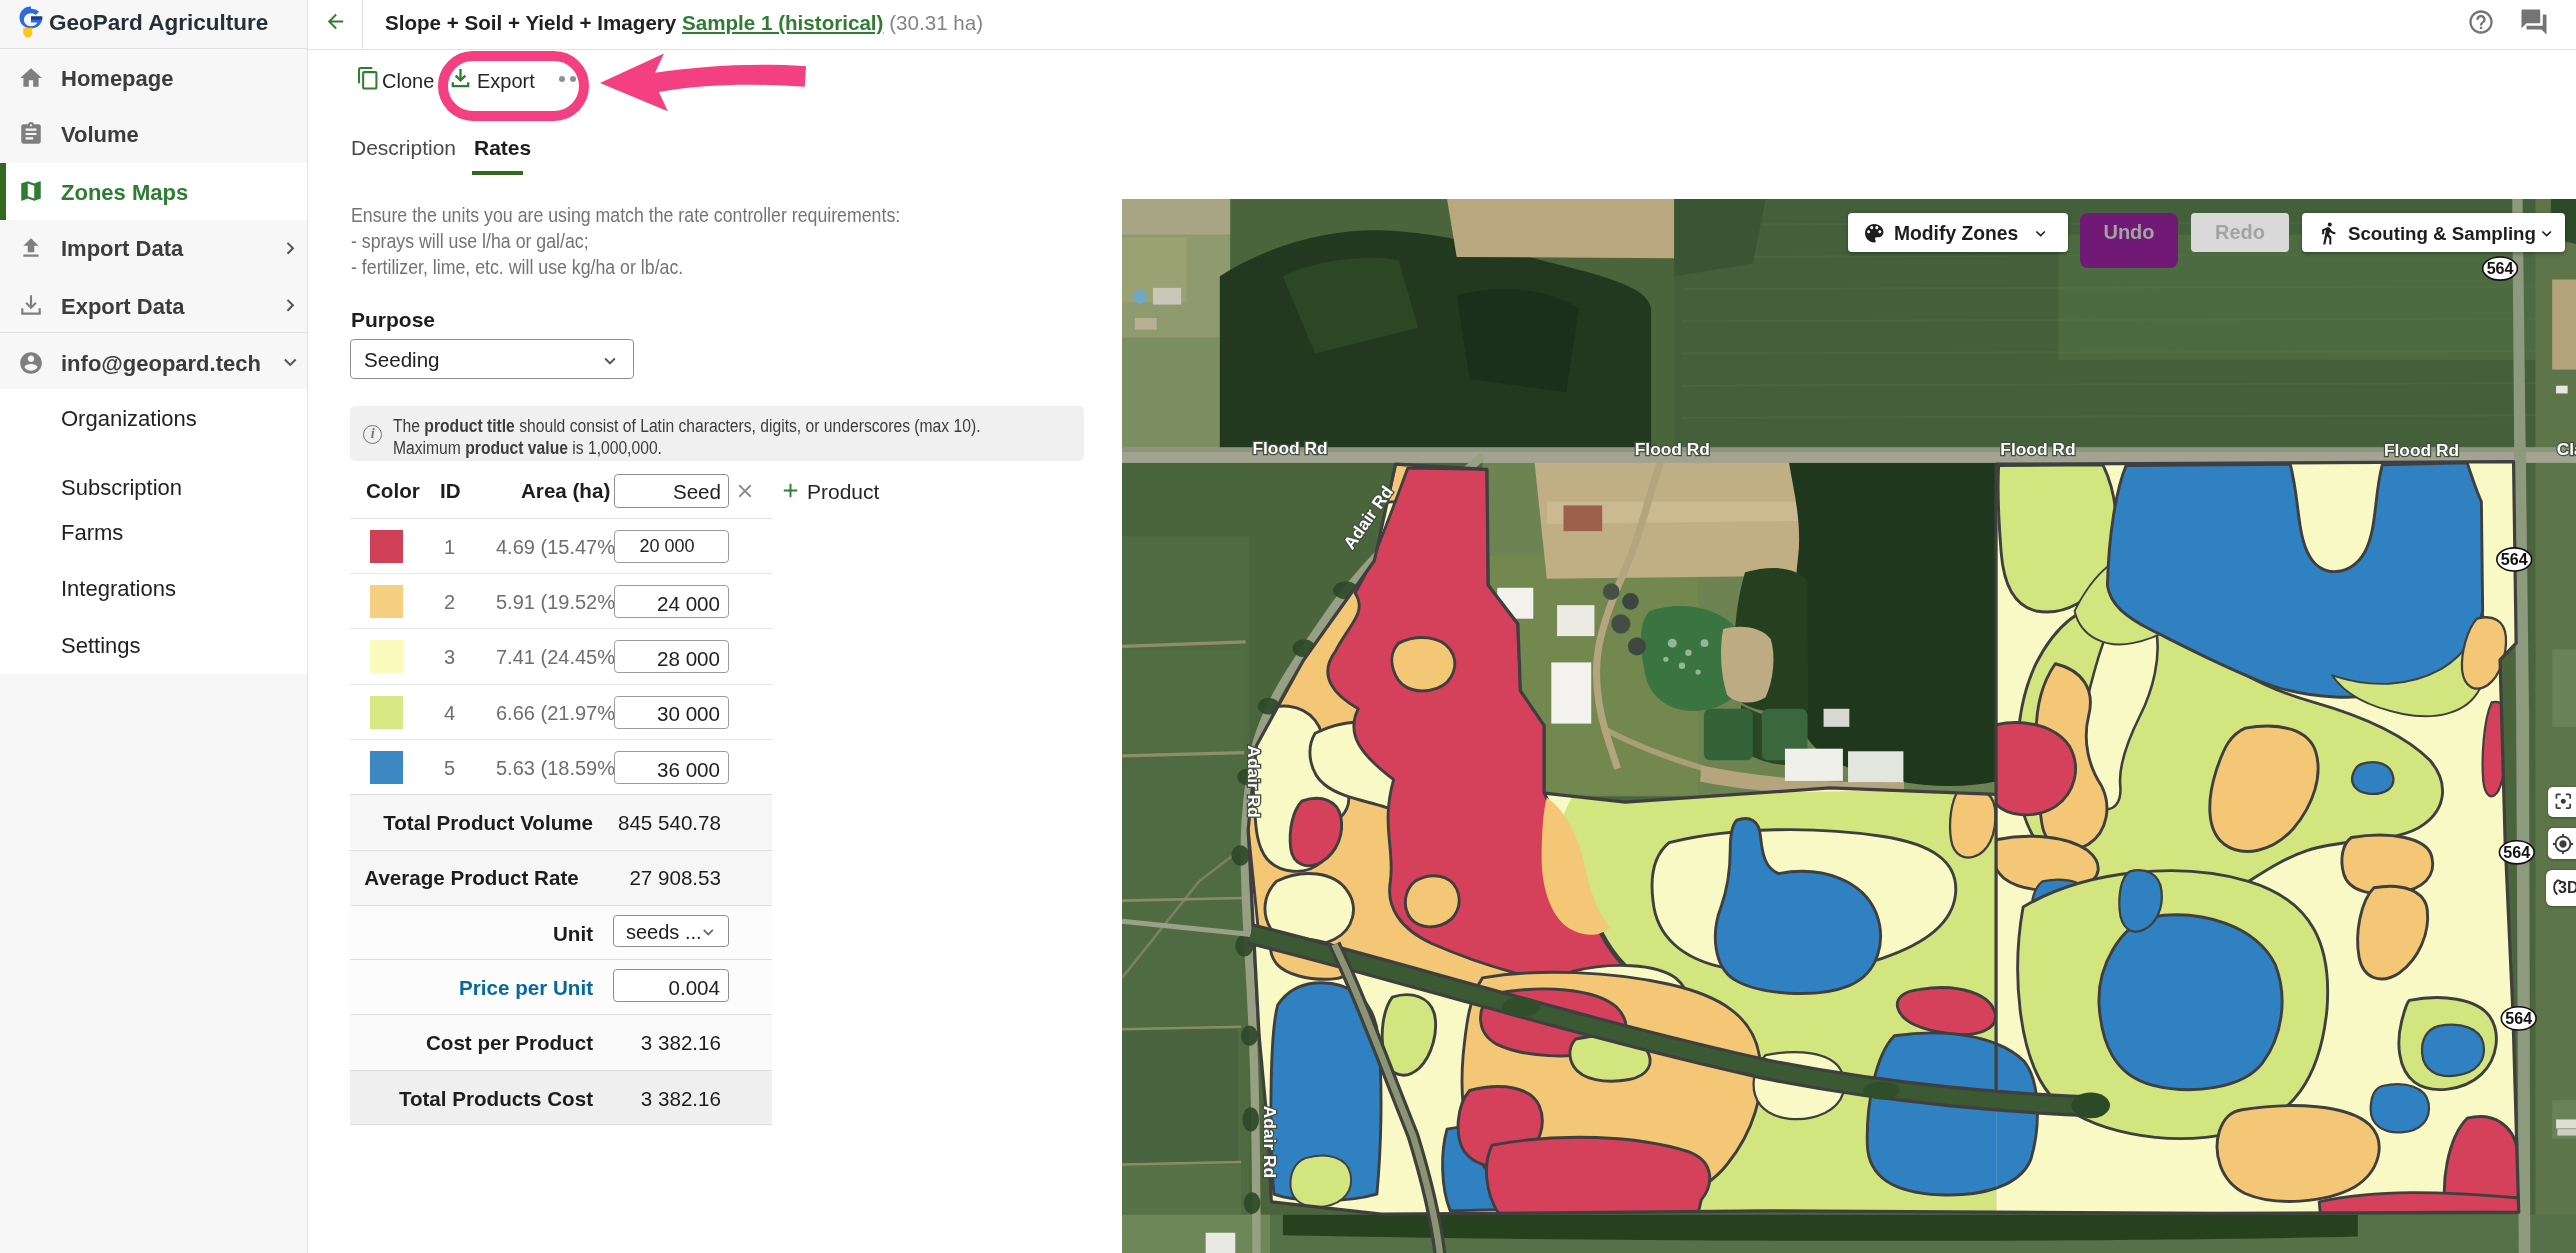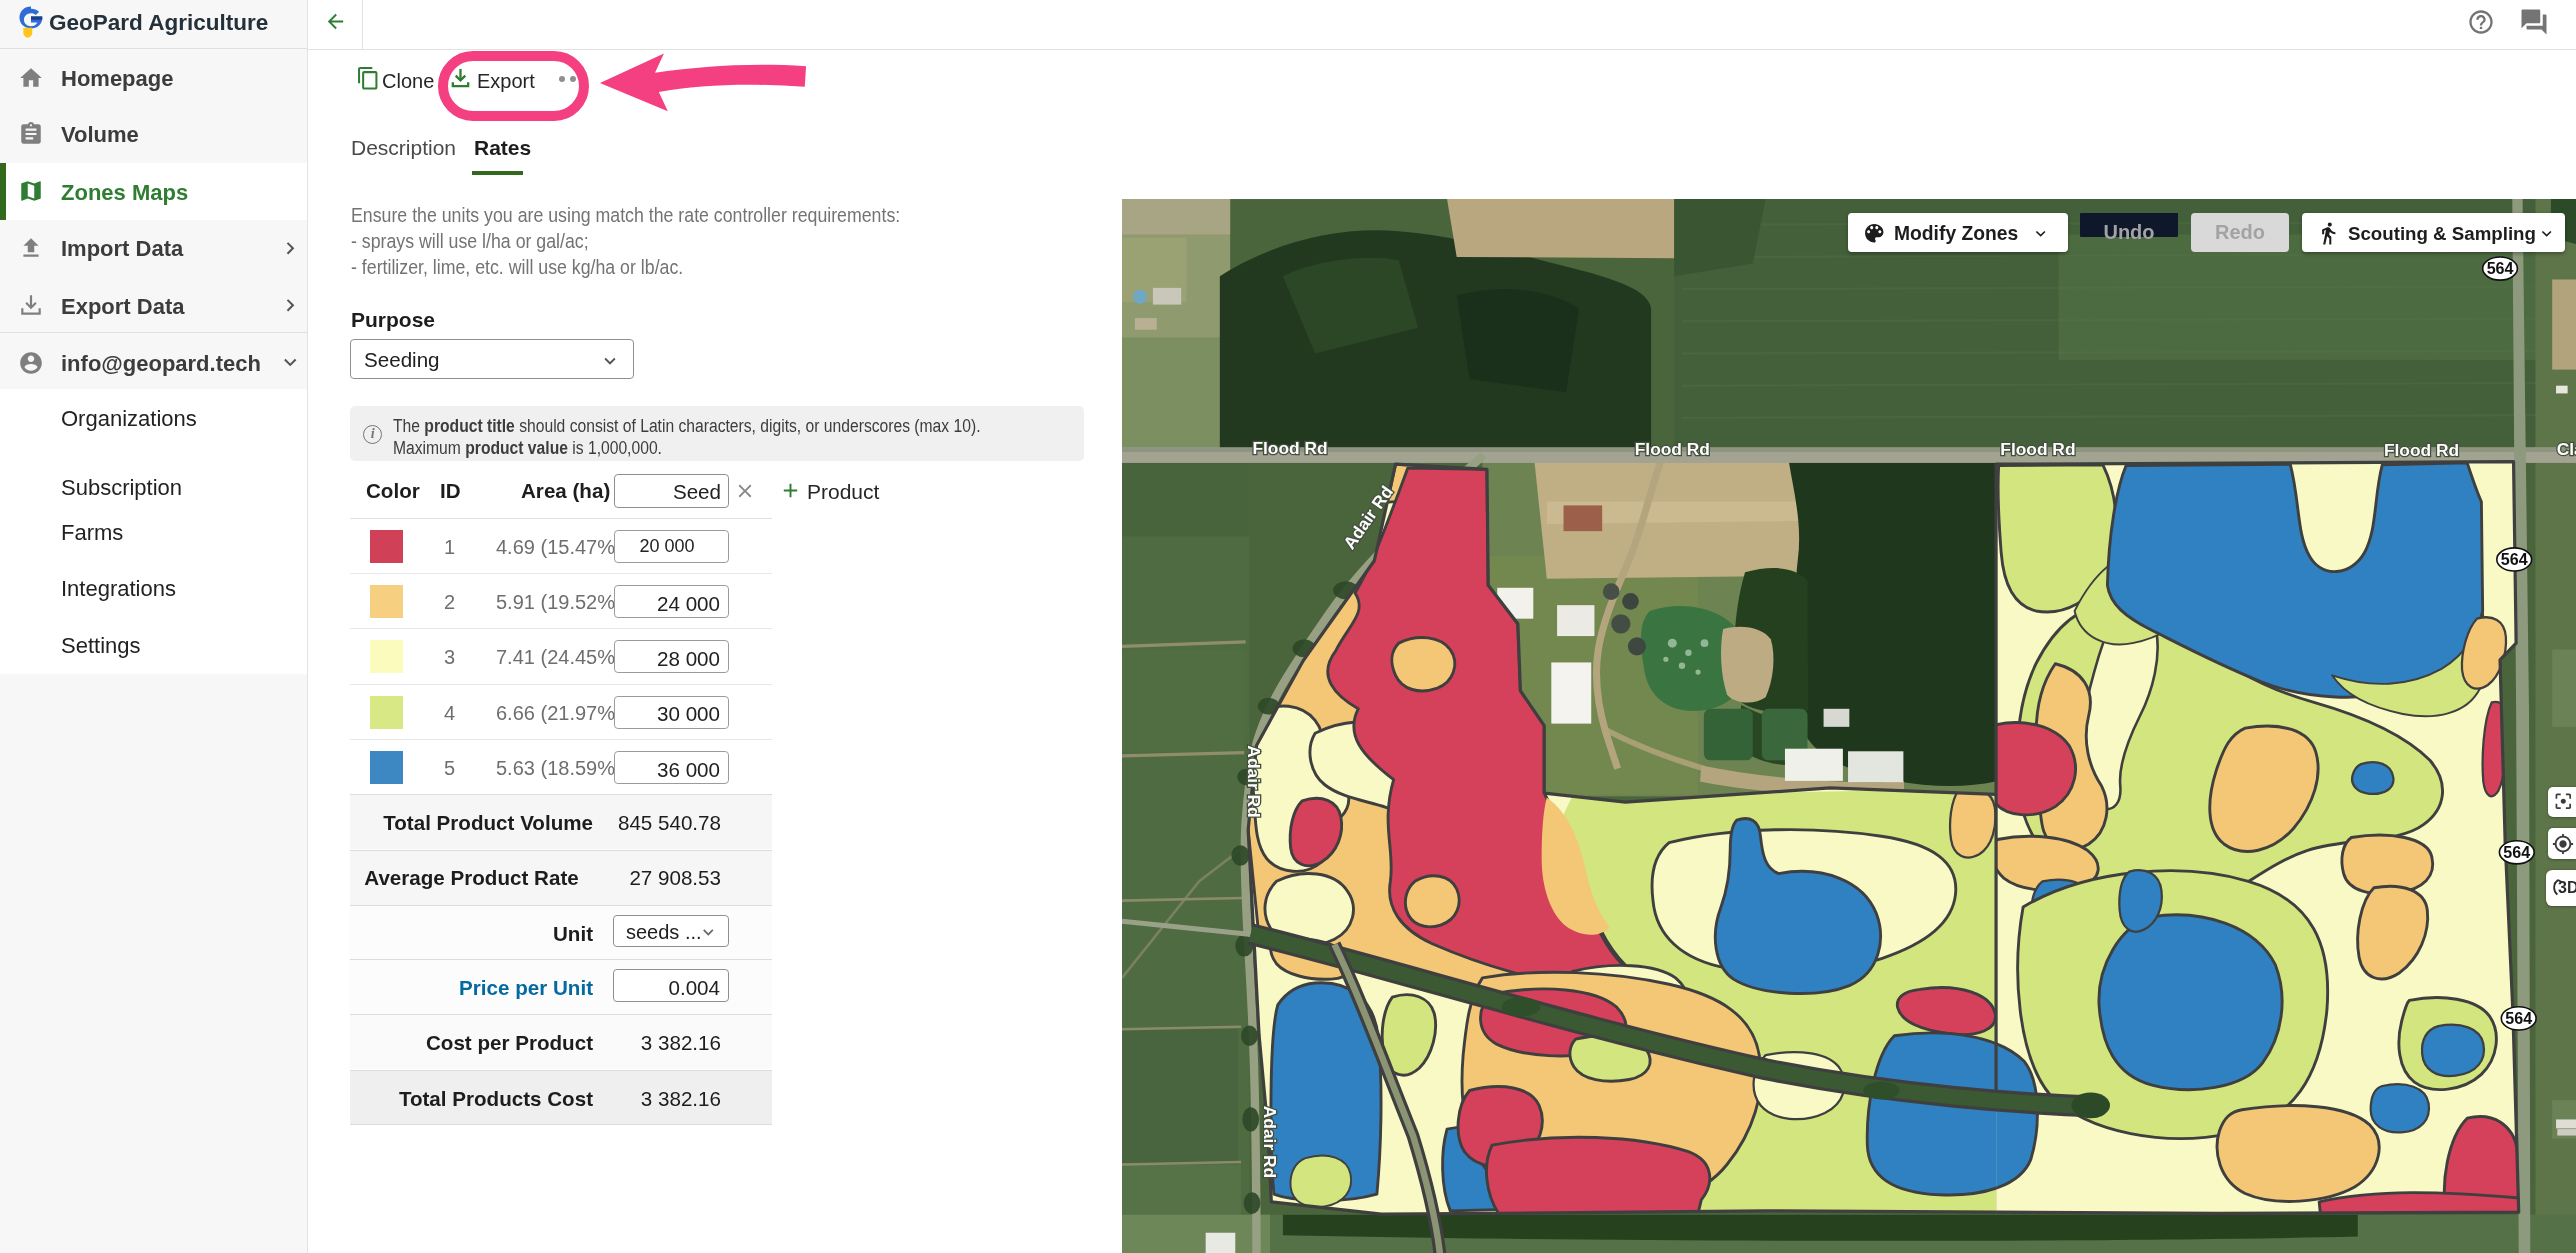--- a/index.html
+++ b/index.html
@@ -291,21 +291,21 @@
 
   <div class="abs" style="left:1848px;top:213px;width:220px;height:39px;background:#fff;border-radius:3.9px;box-shadow:0 1.3px 3.9px rgba(0,0,0,.3);"></div>
   <svg class="abs" style="left:1862px;top:221px;" width="24.5" height="24.5" viewBox="0 0 24 24">
       <path fill="#1d1d1d" d="M12 3c-4.97 0-9 4.03-9 9s4.03 9 9 9c.83 0 1.5-.67 1.5-1.5 0-.39-.15-.74-.39-1.01-.23-.26-.38-.61-.38-.99 0-.83.67-1.5 1.5-1.5H16c2.76 0 5-2.24 5-5 0-4.42-4.03-8-9-8zm-5.5 9c-.83 0-1.5-.67-1.5-1.5S5.67 9 6.5 9 8 9.67 8 10.5 7.33 12 6.5 12zm3-4C8.67 8 8 7.33 8 6.5S8.67 5 9.5 5s1.5.67 1.5 1.5S10.33 8 9.5 8zm5 0c-.83 0-1.5-.67-1.5-1.5S13.67 5 14.5 5s1.5.67 1.5 1.5S15.33 8 14.5 8zm3 4c-.83 0-1.5-.67-1.5-1.5S16.67 9 17.5 9s1.5.67 1.5 1.5-.67 1.5-1.5 1.5z"></path>
     </svg>
   <div class="abs" style="left:1894px;top:223px;font-size:19.3px;font-weight:bold;color:#1d1d1d;">Modify Zones</div>
   <svg class="abs" style="left:2031px;top:224px;" width="19.3" height="19.3" viewBox="0 0 24 24">
       <path fill="#1d1d1d" d="M16.59 8.59L12 13.17 7.41 8.59 6 10l6 6 6-6z"></path>
     </svg>
 
-  <div class="abs" style="left:2080px;top:213px;width:98px;height:24px;background:#0f172a;border-radius:1px;color:#a3a3a3;font-size:20px;font-weight:bold;text-align:center;line-height:39px;">Undo</div>
+  <div class="abs" style="left:2080px;top:213px;width:98px;height:55px;background:#701a75;border-radius:8px;color:#a3a3a3;font-size:20px;font-weight:bold;text-align:center;line-height:39px;">Undo</div>
 
   <div class="abs" style="left:2191px;top:213px;width:98px;height:39px;background:#d9d9d9;border-radius:3.9px;color:#a3a3a3;font-size:20px;font-weight:bold;text-align:center;line-height:39px;">Redo</div>
 
   <div class="abs" style="left:2302px;top:213px;width:263px;height:39px;background:#fff;border-radius:3.9px;box-shadow:0 1.3px 3.9px rgba(0,0,0,.3);"></div>
   <svg class="abs" style="left:2316px;top:221px;" width="24.5" height="24.5" viewBox="0 0 24 24">
       <path fill="#1d1d1d" d="M13.5 5.5c1.1 0 2-.9 2-2s-.9-2-2-2-2 .9-2 2 .9 2 2 2zM9.8 8.9L7 23h2.1l1.8-8 2.1 2v6h2v-7.5l-2.1-2 .6-3C14.8 12 16.8 13 19 13v-2c-1.9 0-3.5-1-4.3-2.4l-1-1.6c-.4-.6-1-1-1.7-1-.3 0-.5.1-.8.1L6 8.3V13h2V9.6l1.8-.7"></path>
     </svg>
   <div class="abs" style="left:2348px;top:223px;font-size:18.7px;font-weight:bold;color:#1d1d1d;">Scouting &amp; Sampling</div>
   <svg class="abs" style="left:2537px;top:224px;" width="19.3" height="19.3" viewBox="0 0 24 24">
       <path fill="#1d1d1d" d="M16.59 8.59L12 13.17 7.41 8.59 6 10l6 6 6-6z"></path>
@@ -330,20 +330,21 @@
     </svg>
 
   <div class="abs" style="left:308px;top:0;width:2268px;height:50px;background:#fff;border-bottom:1.3px solid #e2e2e2;"></div>
 
   <svg class="abs" style="left:324px;top:9.7px;" width="23" height="23" viewBox="0 0 24 24">
       <path fill="#2e7d32" d="M20 11H7.83l5.59-5.59L12 4l-8 8 8 8 1.41-1.41L7.83 13H20v-2z"></path>
     </svg>
 
   <div class="abs" style="left:362px;top:0;width:1.3px;height:50px;background:#e2e2e2;"></div>
 
+  <div class="abs" style="left:385px;top:11px;font-size:20.6px;font-weight:bold;color:#202124;">Slope + Soil + Yield + Imagery <a style="color:#2e7d32;text-decoration:underline;font-weight:bold;">Sample 1 (historical)</a> <span style="color:#848484;font-weight:normal;">(30.31 ha)</span></div>
 
   <svg class="abs" style="left:2467px;top:7.7px;" width="28" height="28" viewBox="0 0 24 24">
       <path fill="#747474" d="M11 18h2v-2h-2v2zm1-16C6.48 2 2 6.48 2 12s4.48 10 10 10 10-4.48 10-10S17.52 2 12 2zm0 18c-4.41 0-8-3.59-8-8s3.59-8 8-8 8 3.59 8 8-3.59 8-8 8zm0-14c-2.21 0-4 1.79-4 4h2c0-1.1.9-2 2-2s2 .9 2 2c0 2-3 1.75-3 5h2c0-2.25 3-2.5 3-5 0-2.21-1.79-4-4-4z"></path>
     </svg>
 
   <svg class="abs" style="left:2519px;top:7px;" width="30" height="30" viewBox="0 0 24 24">
       <path fill="#747474" d="M21 6h-2v9H6v2c0 .55.45 1 1 1h11l4 4V7c0-.55-.45-1-1-1zm-4 6V3c0-.55-.45-1-1-1H3c-.55 0-1 .45-1 1v14l4-4h10c.55 0 1-.45 1-1z"></path>
     </svg>
 
   <svg class="abs" style="left:356px;top:66px;" width="24.5" height="24.5" viewBox="0 0 24 24">

